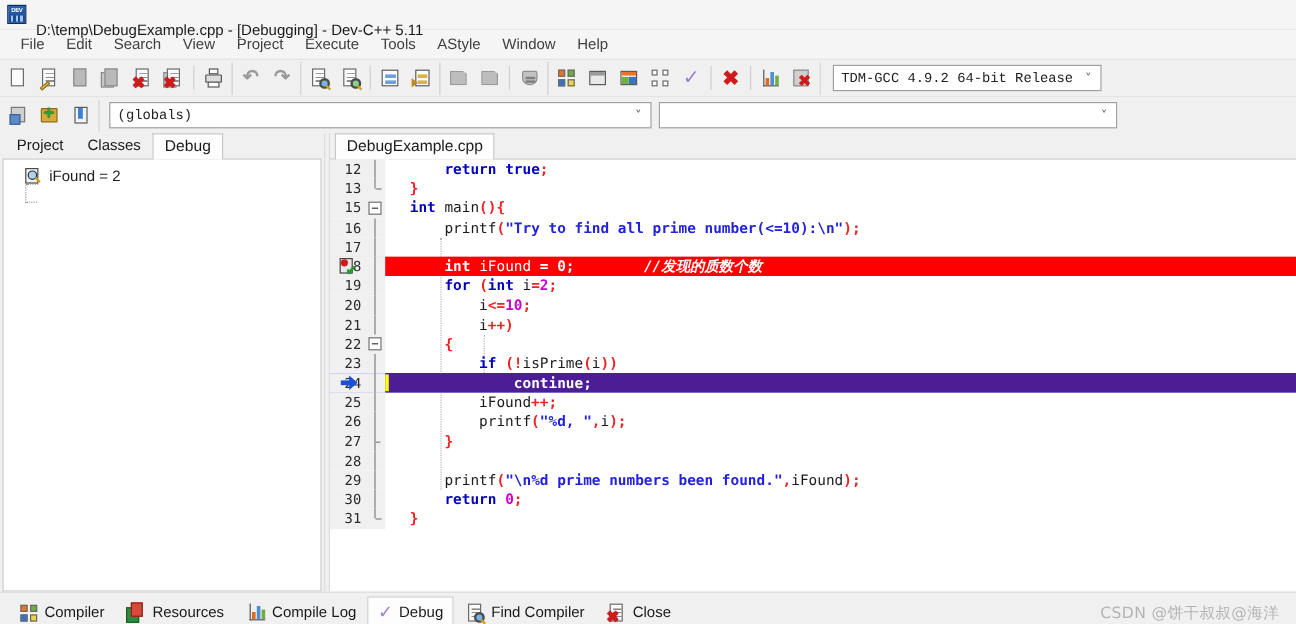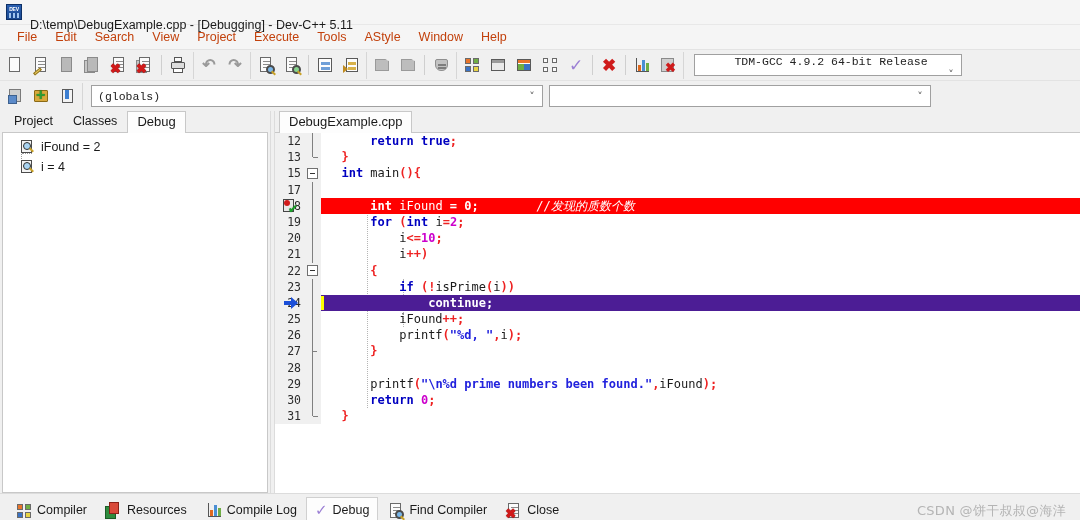--- a/index.html
+++ b/index.html
@@ -53,21 +53,21 @@
   #menubar {
     height: 24px;
     background: #f5f5f5;
     display: flex;
     align-items: center;
     padding-left: 8px;
   }
   .menu-item {
     padding: 2px 9px;
     font-size: 12.5px;
-    color: #c2410c;
+    color: #404040;
     cursor: default;
   }
 
   
   .toolbar-row {
     height: 31px;
     background: #f0f0f0;
     display: flex;
     align-items: center;
     border-top: 1px solid #e3e3e3;
@@ -407,21 +407,21 @@
   .kw { color: #0000c0; font-weight: bold; }
   .str { color: #2222dd; font-weight: bold; }
   .num { color: #cc00cc; font-weight: bold; }
   .pun { color: #ee2222; font-weight: bold; }
   .cmt { color: #008000; font-style: italic; }
   .id  { color: #1a1a1a; }
   .hl-red .kw, .hl-red .str, .hl-red .num, .hl-red .pun,
   .hl-red .cmt, .hl-red .id,
   .hl-blue .kw, .hl-blue .str, .hl-blue .num, .hl-blue .pun,
   .hl-blue .cmt, .hl-blue .id { color: #ffffff; }
-  .hl-red .cmt { font-style: italic; font-weight: normal; }
+  .hl-red .cmt { font-style: italic; font-weight: bold; }
 
   
   .foldline {
     position: absolute; left: 7px; top: 0; bottom: 0;
     border-left: 1px solid #808080;
   }
   .foldbox {
     position: absolute; left: 2px; top: 2.5px;
     width: 11px; height: 11px;
     background: #fff; border: 1px solid #707070;
@@ -699,21 +699,21 @@
           </span>
         </span>
       </div>
     <div class="tb-btn">
         <span class="ic">
           <span class="stopdbg"></span>
         </span>
       </div>
   </div>
 
-  <div class="combo" style="width:268px; margin-left:10px;flex-direction:column;">
+  <div class="combo" style="width:224px; margin-left:10px;">
     <span>TDM-GCC 4.9.2 64-bit Release</span>
     <span class="caret">˅</span>
   </div>
 </div>
 
 <div class="toolbar-row">
   <div class="tb-group">
     <div class="tb-btn">
         <span class="ic">
           <span class="layers"></span>
@@ -753,41 +753,34 @@
     <div id="watch-area">
       <div class="tree-line"></div>
       <div class="watch-row" style="margin-top:4px;">
         <span class="watch-icon">
           <span class="wpage"></span>
             <span class="wmag"></span>
             <span class="whandle"></span>
         </span>
         <span>iFound = 2</span>
       </div>
-      <div class="watch-row">
-        <span class="watch-icon">
-          <span class="wpage"></span>
-            <span class="wmag"></span>
-            <span class="whandle"></span>
-        </span>
-        <span>i = 4</span>
-      </div>
     </div>
   </div>
 
   <div id="splitter"></div>
 
   <div id="editor-panel">
     <div id="editor-tabstrip">
       <div class="tab active">DebugExample.cpp</div>
     </div>
     <div id="code-area">
         <div class="code-line"><div class="gutter">12</div><div class="foldcol"><span class="foldline"></span></div><div class="codetext"><span class="id">      </span><span class="kw">return</span><span class="id"> </span><span class="kw">true</span><span class="pun">;</span></div></div>
         <div class="code-line"><div class="gutter">13</div><div class="foldcol"><span class="foldend"></span></div><div class="codetext"><span class="id">  </span><span class="pun">}</span></div></div>
         <div class="code-line"><div class="gutter">15</div><div class="foldcol"><span class="foldbox"></span></div><div class="codetext"><span class="id">  </span><span class="kw">int</span><span class="id"> main</span><span class="pun">(){</span></div></div>
+        <div class="code-line"><div class="gutter">16</div><div class="foldcol"><span class="foldline"></span></div><div class="codetext"><span class="id">      printf</span><span class="pun">(</span><span class="str">"Try to find all prime number(&lt;=10):\n"</span><span class="pun">);</span></div></div>
         <div class="code-line"><div class="gutter">17</div><div class="foldcol"><span class="foldline"></span></div><div class="codetext"></div></div>
         <div class="code-line hl-red"><div class="gutter">18</div><div class="foldcol"><span class="foldline"></span></div><span class="bp-marker"><span class="bpage"></span><span class="bpred"></span><span class="bpcheck">✔</span></span><div class="codetext"><span class="id">      </span><span class="kw">int</span><span class="id"> iFound </span><span class="pun">=</span><span class="id"> </span><span class="num">0</span><span class="pun">;</span><span class="id">        </span><span class="cmt">//发现的质数个数</span></div></div>
         <div class="code-line"><div class="gutter">19</div><div class="foldcol"><span class="foldline"></span></div><div class="codetext"><span class="id">      </span><span class="kw">for</span><span class="id"> </span><span class="pun">(</span><span class="kw">int</span><span class="id"> i</span><span class="pun">=</span><span class="num">2</span><span class="pun">;</span></div></div>
         <div class="code-line"><div class="gutter">20</div><div class="foldcol"><span class="foldline"></span></div><div class="codetext"><span class="id">          i</span><span class="pun">&lt;=</span><span class="num">10</span><span class="pun">;</span></div></div>
         <div class="code-line"><div class="gutter">21</div><div class="foldcol"><span class="foldline"></span></div><div class="codetext"><span class="id">          i</span><span class="pun">++)</span></div></div>
         <div class="code-line"><div class="gutter">22</div><div class="foldcol"><span class="foldbox"></span></div><div class="codetext"><span class="id">      </span><span class="pun">{</span></div></div>
         <div class="code-line"><div class="gutter">23</div><div class="foldcol"><span class="foldline"></span></div><div class="codetext"><span class="id">          </span><span class="kw">if</span><span class="id"> </span><span class="pun">(!</span><span class="id">isPrime</span><span class="pun">(</span><span class="id">i</span><span class="pun">))</span></div></div>
         <div class="code-line hl-blue"><div class="gutter">24</div><div class="foldcol"><span class="foldline"></span></div><span class="arrow-marker"><span class="atail"></span><span class="ahead"></span></span><span class="caret-bar"></span><div class="codetext"><span class="id">              </span><span class="kw">continue</span><span class="pun">;</span></div></div>
         <div class="code-line"><div class="gutter">25</div><div class="foldcol"><span class="foldline"></span></div><div class="codetext"><span class="id">          iFound</span><span class="pun">++;</span></div></div>
         <div class="code-line"><div class="gutter">26</div><div class="foldcol"><span class="foldline"></span></div><div class="codetext"><span class="id">          printf</span><span class="pun">(</span><span class="str">"%d, "</span><span class="pun">,</span><span class="id">i</span><span class="pun">);</span></div></div>

